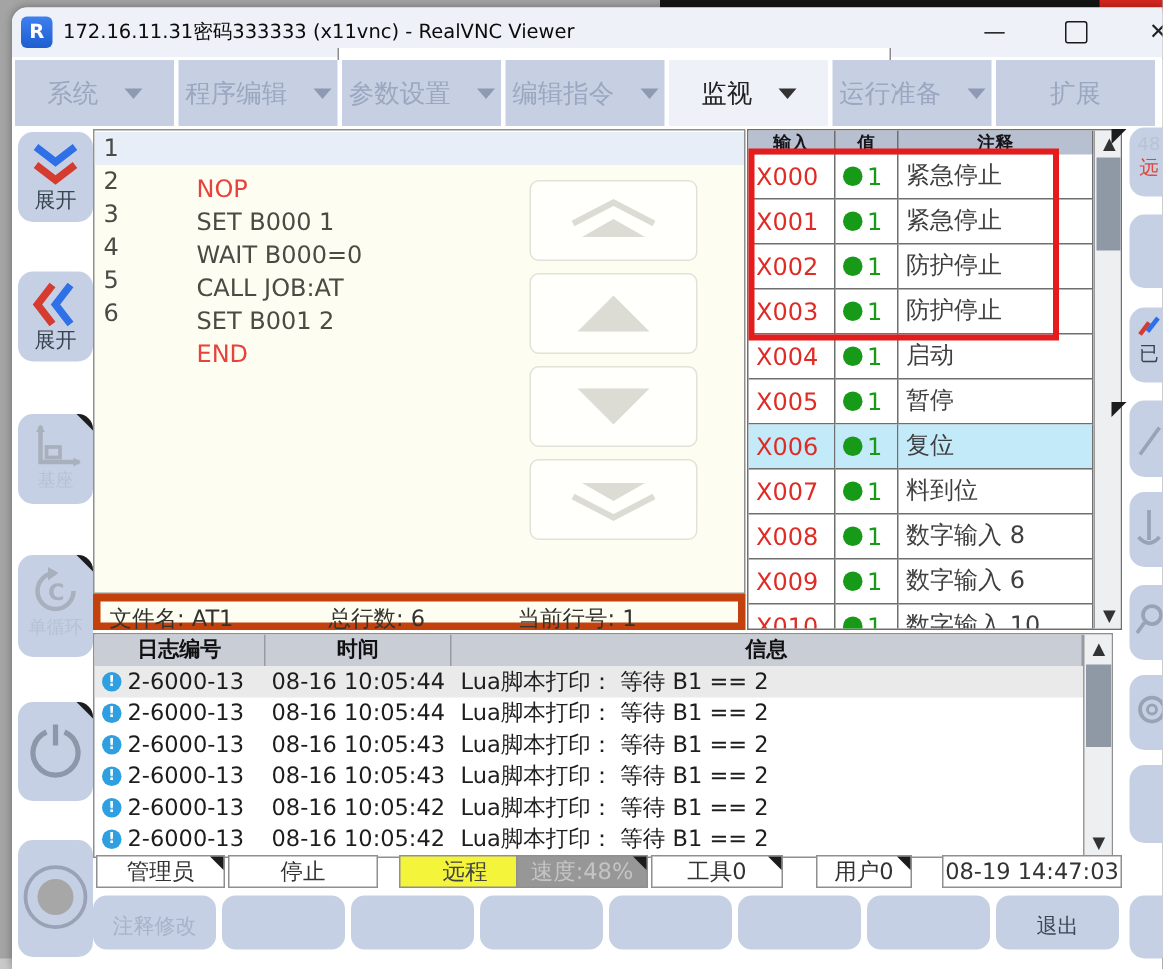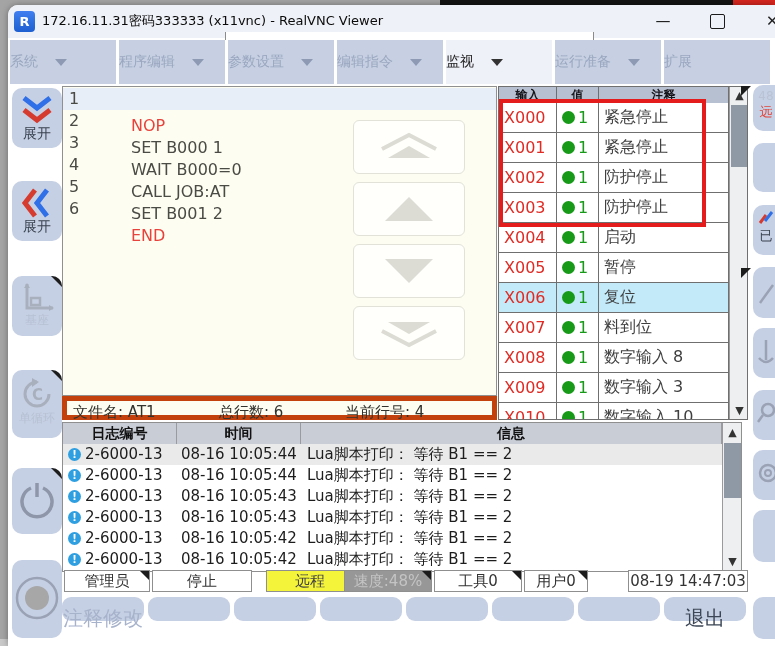--- a/index.html
+++ b/index.html
@@ -29,22 +29,22 @@
   .btn-max{left:710px;top:14px;width:13px;height:13px;border:1.5px solid #1a1a1a;border-radius:2px;}
   .btn-close{left:766px;top:11px;width:20px;height:20px;font-size:15px;color:#222;line-height:20px;}
 
   
   .toolbar-tab{left:225px;top:32px;width:367px;height:13px;background:#fff;
                border:1px solid #8b8b8b;border-top:none;}
   .tab-tick{top:40px;width:2px;height:4px;background:#999;}
 
   
   .menubar{left:8px;top:40px;width:767px;height:44px;background:#fff;display:flex;gap:3px;padding-left:2px;box-sizing:border-box;}
-  .menu-item{flex:0 0 106px;background:#c6d0e2;display:flex;align-items:center;justify-content:flex-start;gap:17px;
-             color:#9ba7c0;font-size:14px;}
+  .menu-item{flex:0 0 106px;background:#c6d0e2;display:flex;align-items:center;justify-content:center;gap:17px;
+             color:#9ba7c0;font-size:17px;}
   .menu-item .caret{width:0;height:0;border-left:6px solid transparent;border-right:6px solid transparent;
                     border-top:7px solid #8e9ab4;}
   .menu-item.active{background:#eef1f8;color:#222;}
   .menu-item.active .caret{border-top-color:#333;}
 
   
   .side-btn{left:12px;width:50px;background:#c6d0e4;border-radius:10px;text-align:center;overflow:hidden;}
   .side-btn .lbl{font-size:14px;color:#3a4350;display:block;margin-top:-2px;}
   .side-btn .lbl.faint{color:#b7c1d4;font-size:12px;}
   .corner-tri{position:absolute;right:0;top:0;width:0;height:0;
@@ -101,22 +101,22 @@
   .log-scroll{position:absolute;left:659px;top:0;width:19px;height:148px;background:#edeff1;border-left:1px solid #9a9a9a;}
   .log-thumb{position:absolute;left:1px;width:17px;background:#8f99a5;}
 
   
   .status-cell{top:570px;height:22px;background:#fff;border:1px solid #8f8f8f;box-sizing:border-box;
                font-size:15px;color:#333;text-align:center;line-height:20px;overflow:visible;}
   .status-cell.yellow{background:#f4f43a;color:#444;}
   .status-cell.speed{background:#979797;color:#c4c4c4;}
 
   
-  .bottom-btn{top:597px;width:82px;height:24px;background:#c6d0e4;border-radius:9px;
-              font-size:20px;text-align:center;line-height:42px;color:#3c4656;}
+  .bottom-btn{top:597px;width:82px;height:36px;background:#c6d0e4;border-radius:9px;
+              font-size:14px;text-align:center;line-height:42px;color:#3c4656;}
   .bottom-btn.disabled{color:#a7b2cb;}
 
   
   .rsb{left:753px;width:26px;background:#c6d0e4;border-radius:10px 0 0 10px;overflow:hidden;font-size:13px;}
   .rsb .t1{display:block;text-align:center;color:#b9c3d5;font-size:12px;margin-top:4px;}
   .rsb .t2{display:block;text-align:center;color:#e0473e;font-size:13px;}
   svg{display:block;}
 </style>
 </head>
 <body>
@@ -271,21 +271,21 @@
       <svg width="70" height="32" viewBox="0 0 70 32">
         <path d="M14 5 L35 17 L56 5 Z" fill="#dcdcd4"></path>
         <path d="M8 14 L35 28 L62 14" fill="none" stroke="#dcdcd4" stroke-width="4"></path>
       </svg>
     </div>
   </div>
 
   <div class="abs file-info">
     <span style="left:6px">文件名: AT1</span>
     <span style="left:152px">总行数: 6</span>
-    <span style="left:278px">当前行号: 4</span>
+    <span style="left:278px">当前行号: 1</span>
   </div>
 
   <div class="abs io-panel">
     <div class="io-header">
       <span>输入</span>
       <span>值</span>
       <span>注释</span>
     </div>
 
     <div class="io-row" style="top:16px">
@@ -359,21 +359,21 @@
           <span>1</span>
         </span>
       <span class="cm">数字输入 8</span>
     </div>
     <div class="io-row" style="top:286px">
       <span class="nm">X009</span>
       <span class="vl">
           <i class="dot"></i>
           <span>1</span>
         </span>
-      <span class="cm">数字输入 3</span>
+      <span class="cm">数字输入 6</span>
     </div>
     <div class="io-row" style="top:316px">
       <span class="nm">X010</span>
       <span class="vl">
           <i class="dot"></i>
           <span>1</span>
         </span>
       <span class="cm">数字输入 10</span>
     </div>
 
@@ -454,21 +454,21 @@
     <span>远程</span>
   </div>
   <div class="abs status-cell speed" style="left:344px;width:88px">
     <span class="corner-tri" style="border-top-width:9px;border-left-width:9px"></span>
     <span>速度:48%</span>
   </div>
   <div class="abs status-cell" style="left:434px;width:88px">
     <span class="corner-tri" style="border-top-width:9px;border-left-width:9px"></span>
     <span>工具0</span>
   </div>
-  <div class="abs status-cell" style="left:524px;width:64px">
+  <div class="abs status-cell" style="left:544px;width:64px">
     <span class="corner-tri" style="border-top-width:9px;border-left-width:9px"></span>
     <span>用户0</span>
   </div>
   <div class="abs status-cell" style="left:628px;width:120px">
     <span>08-19 14:47:03</span>
   </div>
 
   <div class="abs bottom-btn disabled" style="left:62px">注释修改</div>
   <div class="abs bottom-btn" style="left:148px"></div>
   <div class="abs bottom-btn" style="left:234px"></div>

